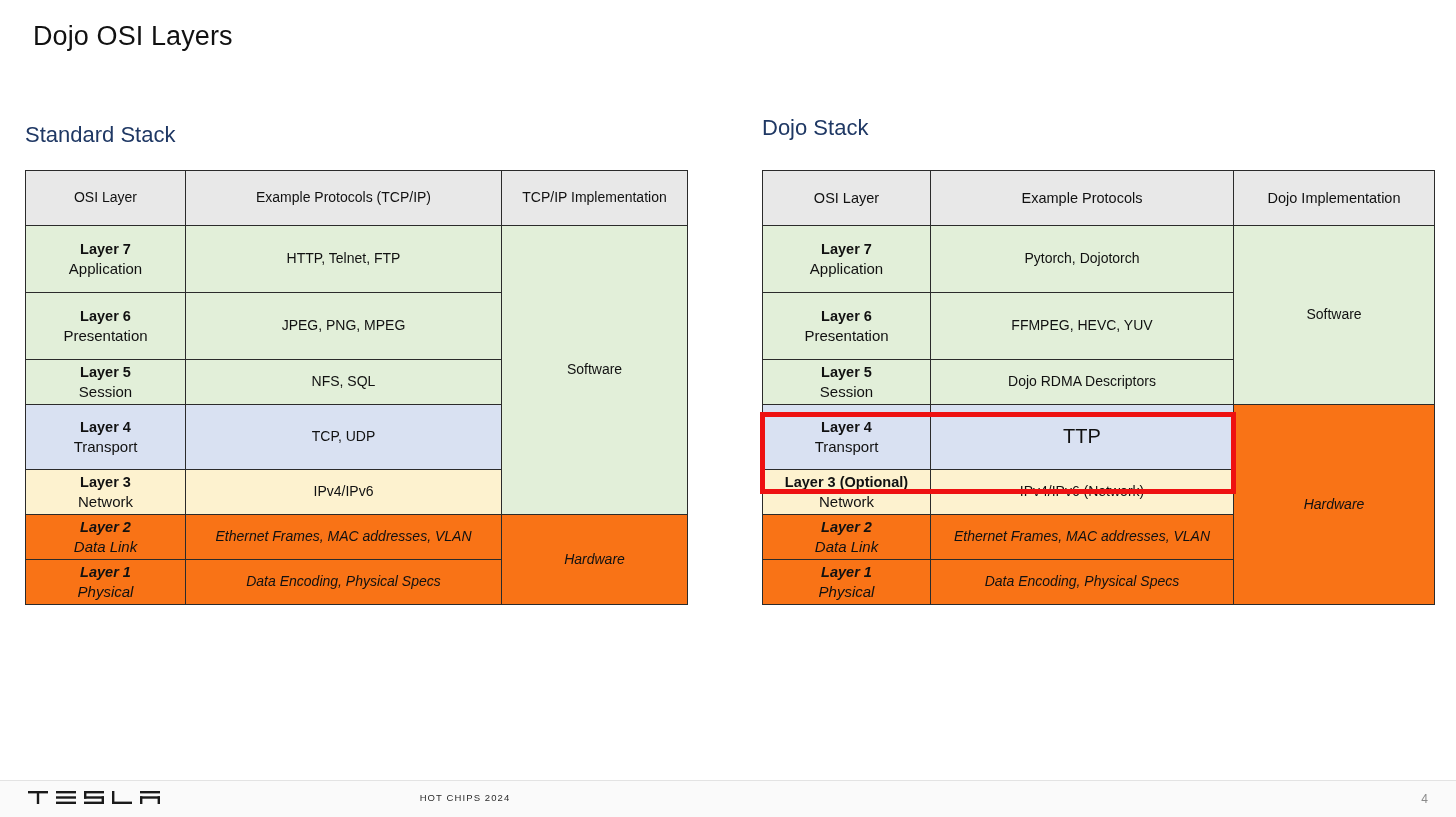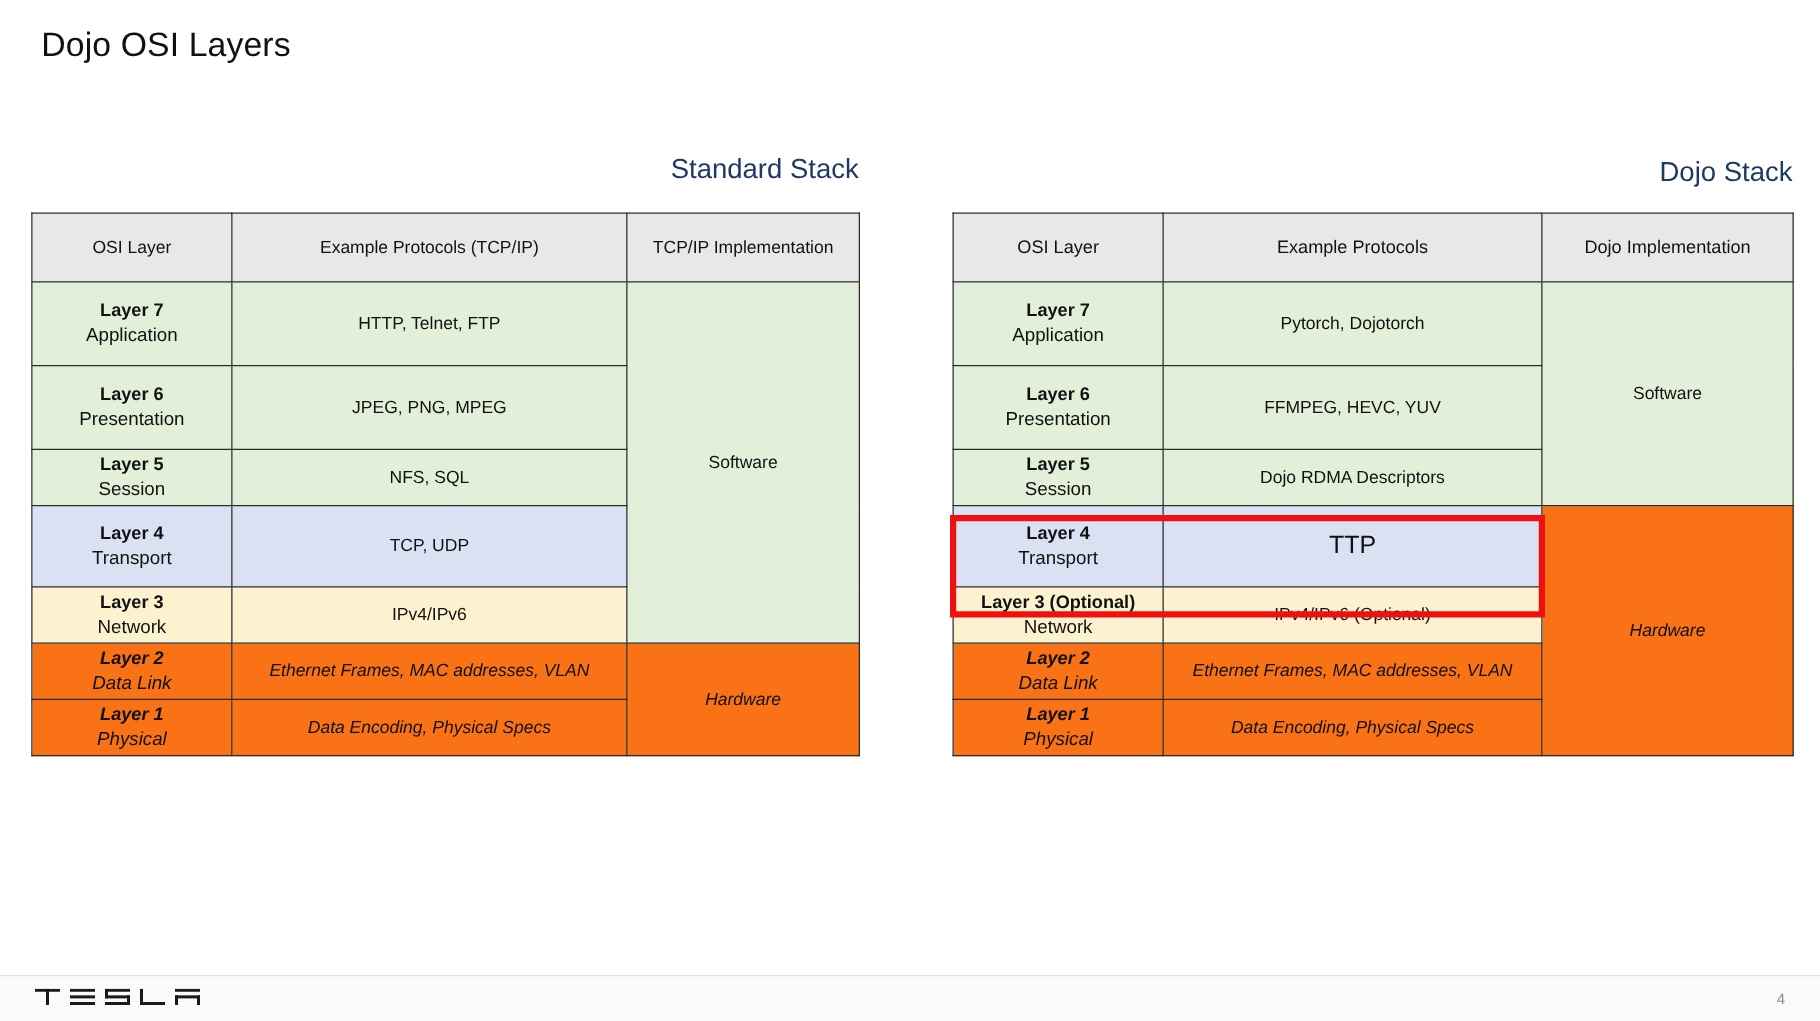--- a/index.html
+++ b/index.html
@@ -34,27 +34,27 @@
     position: absolute;
     top: 0;
   }
   #stack-left  { left: 25px;  width: 662px; }
   #stack-right { left: 762px; width: 672px; }
 
   .stack-title {
     position: absolute;
     top: 122px;
     width: 100%;
-    text-align: right;
+    text-align: left;
     font-size: 22px;
     color: #1f3864;
     font-weight: 400;
     white-space: nowrap;
   }
-  #stack-right .stack-title { top: 125px; }
+  #stack-right .stack-title { top: 115px; }
 
   
   table.osi-table {
     position: absolute;
     top: 170px;
     border-collapse: collapse;
     table-layout: fixed;
     width: 100%;
     border: 1.6px solid #2b2b2b;
   }
@@ -295,21 +295,21 @@
           <span class="layer-name">Transport</span>
         </td>
         <td class="proto-cell emphasis fill-blue">TTP</td>
         <td class="impl-cell fill-peach" rowspan="4">Hardware</td>
       </tr>
       <tr class="r-short">
         <td class="layer-cell fill-yellow">
           <span class="layer-num">Layer 3 (Optional)</span>
           <span class="layer-name">Network</span>
         </td>
-        <td class="proto-cell fill-yellow">IPv4/IPv6 (Optional)</td>
+        <td class="proto-cell fill-yellow">IPv4/IPv6 (Network)</td>
       </tr>
       <tr class="r-short">
         <td class="layer-cell fill-peach">
           <span class="layer-num">Layer 2</span>
           <span class="layer-name">Data Link</span>
         </td>
         <td class="proto-cell fill-peach">Ethernet Frames, MAC addresses, VLAN</td>
       </tr>
       <tr class="r-short">
         <td class="layer-cell fill-peach">
@@ -343,14 +343,15 @@
 
       <rect x="86" y="0" width="2.4" height="13" fill="#1a1a1a"></rect>
       <rect x="86" y="10.6" width="20" height="2.4" fill="#1a1a1a"></rect>
 
       <rect x="114" y="0" width="20" height="2.4" fill="#1a1a1a"></rect>
       <rect x="114" y="5.3" width="20" height="2.4" fill="#1a1a1a"></rect>
       <rect x="114" y="5.3" width="2.4" height="7.7" fill="#1a1a1a"></rect>
       <rect x="131.6" y="5.3" width="2.4" height="7.7" fill="#1a1a1a"></rect>
     </svg>
   </div>
+  <div id="footer-event">HOT CHIPS 2024</div>
   <div id="page-number">4</div>
 </div>
 
 </body></html>

